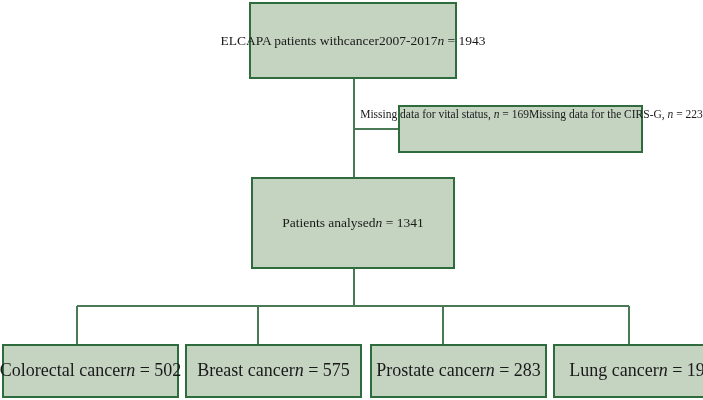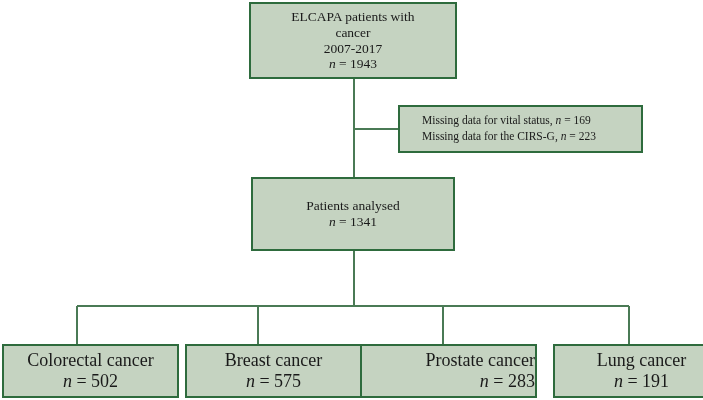--- a/index.html
+++ b/index.html
@@ -26,21 +26,21 @@
     width: 703px;
     height: 400px;
     pointer-events: none;
   }
   .node {
     position: absolute;
     box-sizing: border-box;
     background: #c5d3c1;
     border: 2px solid #2e6b3d;
     display: flex;
-    flex-direction: column;
+    flex-direction: row;
     align-items: center;
     justify-content: center;
     text-align: center;
     line-height: 1.18;
     font-size: 13.5px;
     z-index: 2;
   }
   .node .line {
     display: block;
     white-space: nowrap;
@@ -68,31 +68,31 @@
     top: 105px;
     width: 245px;
     height: 48px;
     font-size: 11.5px;
     line-height: 1.35;
   }
   #node-analysed {
     left: 251px;
     top: 177px;
     width: 204px;
-    height: 74px;
+    height: 92px;
   }
   .node-outcome {
     top: 344px;
     width: 177px;
     height: 54px;
     font-size: 18px;
   }
   #node-outcome-0 { left: 2px; }
   #node-outcome-1 { left: 185px; font-family: Liberation Serif, serif; }
-  #node-outcome-2 { left: 360px; align-items: flex-end; }
+  #node-outcome-2 { left: 370px; }
   #node-outcome-3 { left: 553px; }
 </style>
 </head>
 <body>
 
 <div id="flow-root">
 
   <svg id="connector-layer" viewBox="0 0 703 400" width="703" height="400" xmlns="http://www.w3.org/2000/svg">
     <g stroke="#4a7a55" stroke-width="1.6" fill="none" shape-rendering="crispEdges">
 

